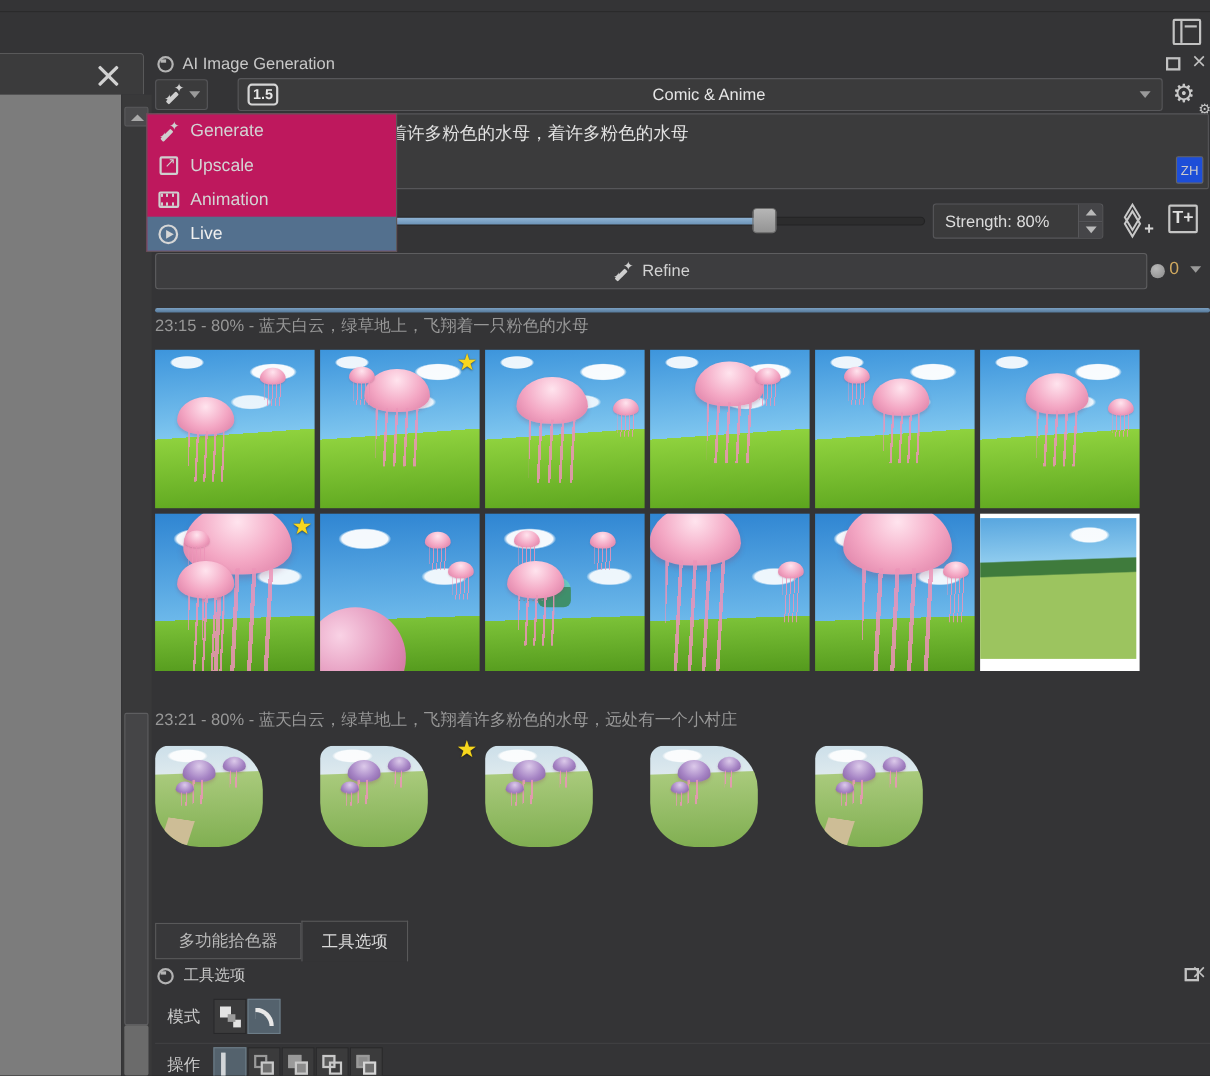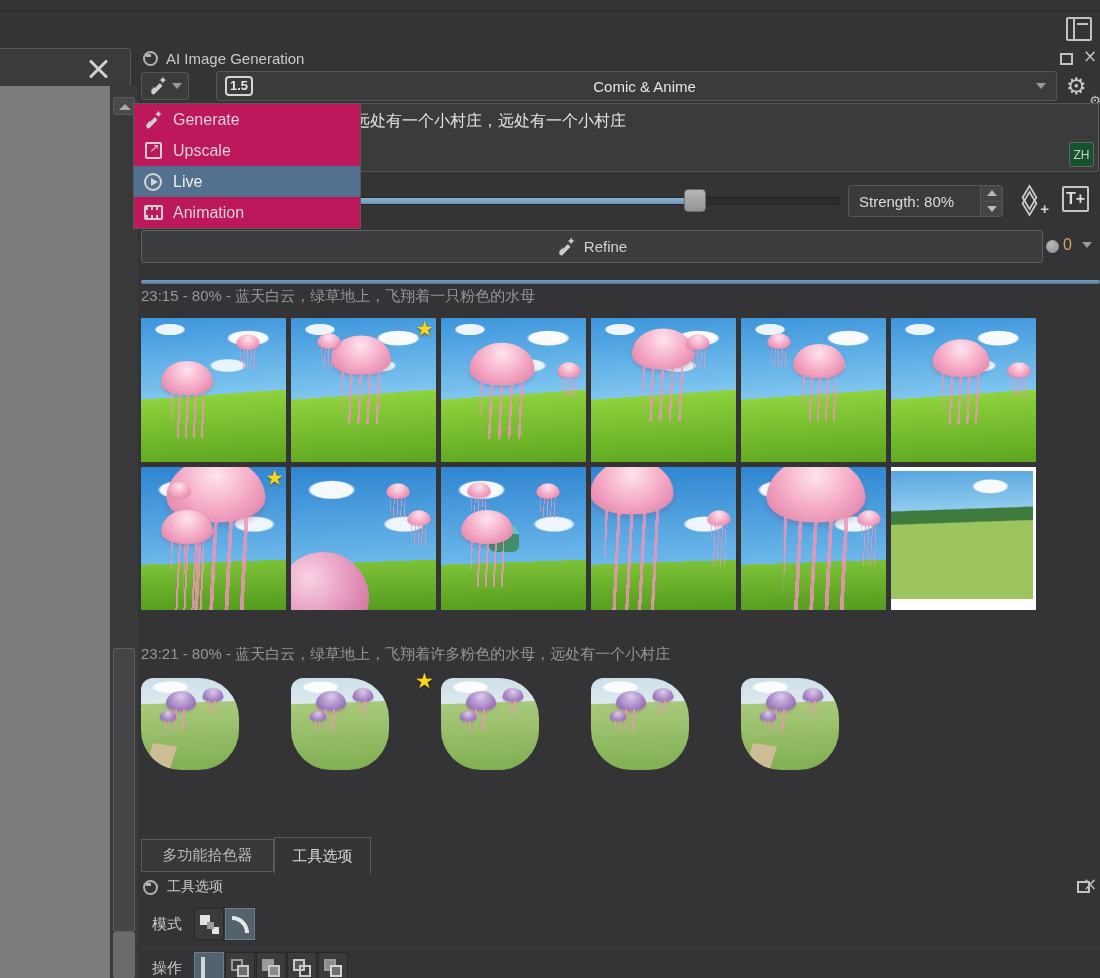--- a/index.html
+++ b/index.html
@@ -53,21 +53,21 @@
   #style-combo{left:216px;top:71px;width:841px;height:30px;display:flex;align-items:center;padding:0 10px 0 8px;gap:7px;}
   .badge-15{border:2px solid #d5d5d5;border-radius:4px;color:#e8e8e8;font-weight:bold;font-size:13px;padding:0 3px;line-height:16px;}
   #style-label{font-size:15px;color:#e6e6e6;flex:1;text-align:center;}
   #gear-btn{left:1066px;top:74px;width:34px;height:30px;}
   .gear-big{position:absolute;left:0;top:0;font-size:23px;color:#c9c9c9;line-height:24px;font-family:"DejaVu Sans",sans-serif;}
   .gear-small{position:absolute;right:-1px;bottom:-3px;font-size:13px;color:#c9c9c9;line-height:13px;font-family:"DejaVu Sans",sans-serif;}
 
   
   #prompt-box{left:141px;top:103px;width:958px;height:69px;background:#3b3b3c;border:1px solid #565659;border-radius:2px;}
   #prompt-text{position:absolute;left:212px;top:7px;font-size:16px;color:#e2e2e2;}
-  #lang-badge{position:absolute;right:4px;bottom:4px;width:25px;height:25px;background:#14532d;border:1px solid #656568;border-radius:2px;font-size:12px;color:#cccccc;display:flex;align-items:center;justify-content:center;}
+  #lang-badge{position:absolute;right:4px;bottom:4px;width:25px;height:25px;background:#1d4ed8;border:1px solid #656568;border-radius:2px;font-size:12px;color:#cccccc;display:flex;align-items:center;justify-content:center;}
 
   
   #slider-track{left:141px;top:197px;width:700px;height:8px;background:#2c2c2d;border-radius:4px;border:1px solid #232324;}
   #slider-fill{position:absolute;left:0;top:0;height:6px;width:553px;background:linear-gradient(#8fb3d4,#6d94b8);border-radius:4px;}
   #slider-handle{left:684px;top:189px;width:22px;height:23px;background:linear-gradient(#b6b6b6,#949494);border:1px solid #6f6f6f;border-radius:4px;}
   #strength-spin{left:848px;top:185px;width:155px;height:32px;display:flex;align-items:center;}
   #strength-label{flex:1;padding-left:10px;font-size:15px;color:#dcdcdc;}
   #spin-arrows{width:22px;height:100%;border-left:1px solid #57575a;display:flex;flex-direction:column;}
   .spin-btn{flex:1;background:#454548;display:flex;align-items:center;justify-content:center;}
   .spin-btn:first-child{border-bottom:1px solid #57575a;border-radius:0 2px 0 0;}
@@ -236,21 +236,21 @@
     <span class="dd-arrow"></span>
   </div>
 
   <div class="abs" id="gear-btn">
     <span class="gear-big">⚙</span>
     <span class="gear-small">⚙</span>
   </div>
 
   
   <div class="abs" id="prompt-box">
-    <span id="prompt-text">远处有一个小村庄，远处有一个小村庄</span>
+    <span id="prompt-text">着许多粉色的水母，着许多粉色的水母</span>
     <span id="lang-badge">ZH</span>
   </div>
 
   
   <div class="abs" id="slider-track">
     <div id="slider-fill"></div>
   </div>
   <div class="abs" id="slider-handle"></div>
   <div class="abs btn" id="strength-spin">
     <span id="strength-label">Strength: 80%</span>
@@ -388,31 +388,31 @@
           <span class="wand"></span>
         </span>
         <span>Generate</span>
       </div>
       <div class="menu-item">
         <span class="mi-icon">
           <span class="upscale-ic"></span>
         </span>
         <span>Upscale</span>
       </div>
+      <div class="menu-item">
+        <span class="mi-icon">
+          <span class="film-ic"></span>
+        </span>
+        <span>Animation</span>
+      </div>
       <div class="menu-item selected">
         <span class="mi-icon">
           <span class="play-ic"></span>
         </span>
         <span>Live</span>
-      </div>
-      <div class="menu-item">
-        <span class="mi-icon">
-          <span class="film-ic"></span>
-        </span>
-        <span>Animation</span>
       </div>
     </div>
 
   
   <div class="tab" id="tab-picker">多功能拾色器</div>
   <div class="tab" id="tab-tool-options">工具选项</div>
 
   
   <div class="abs" id="to-title-row">
     <span class="lock-icon"></span>

